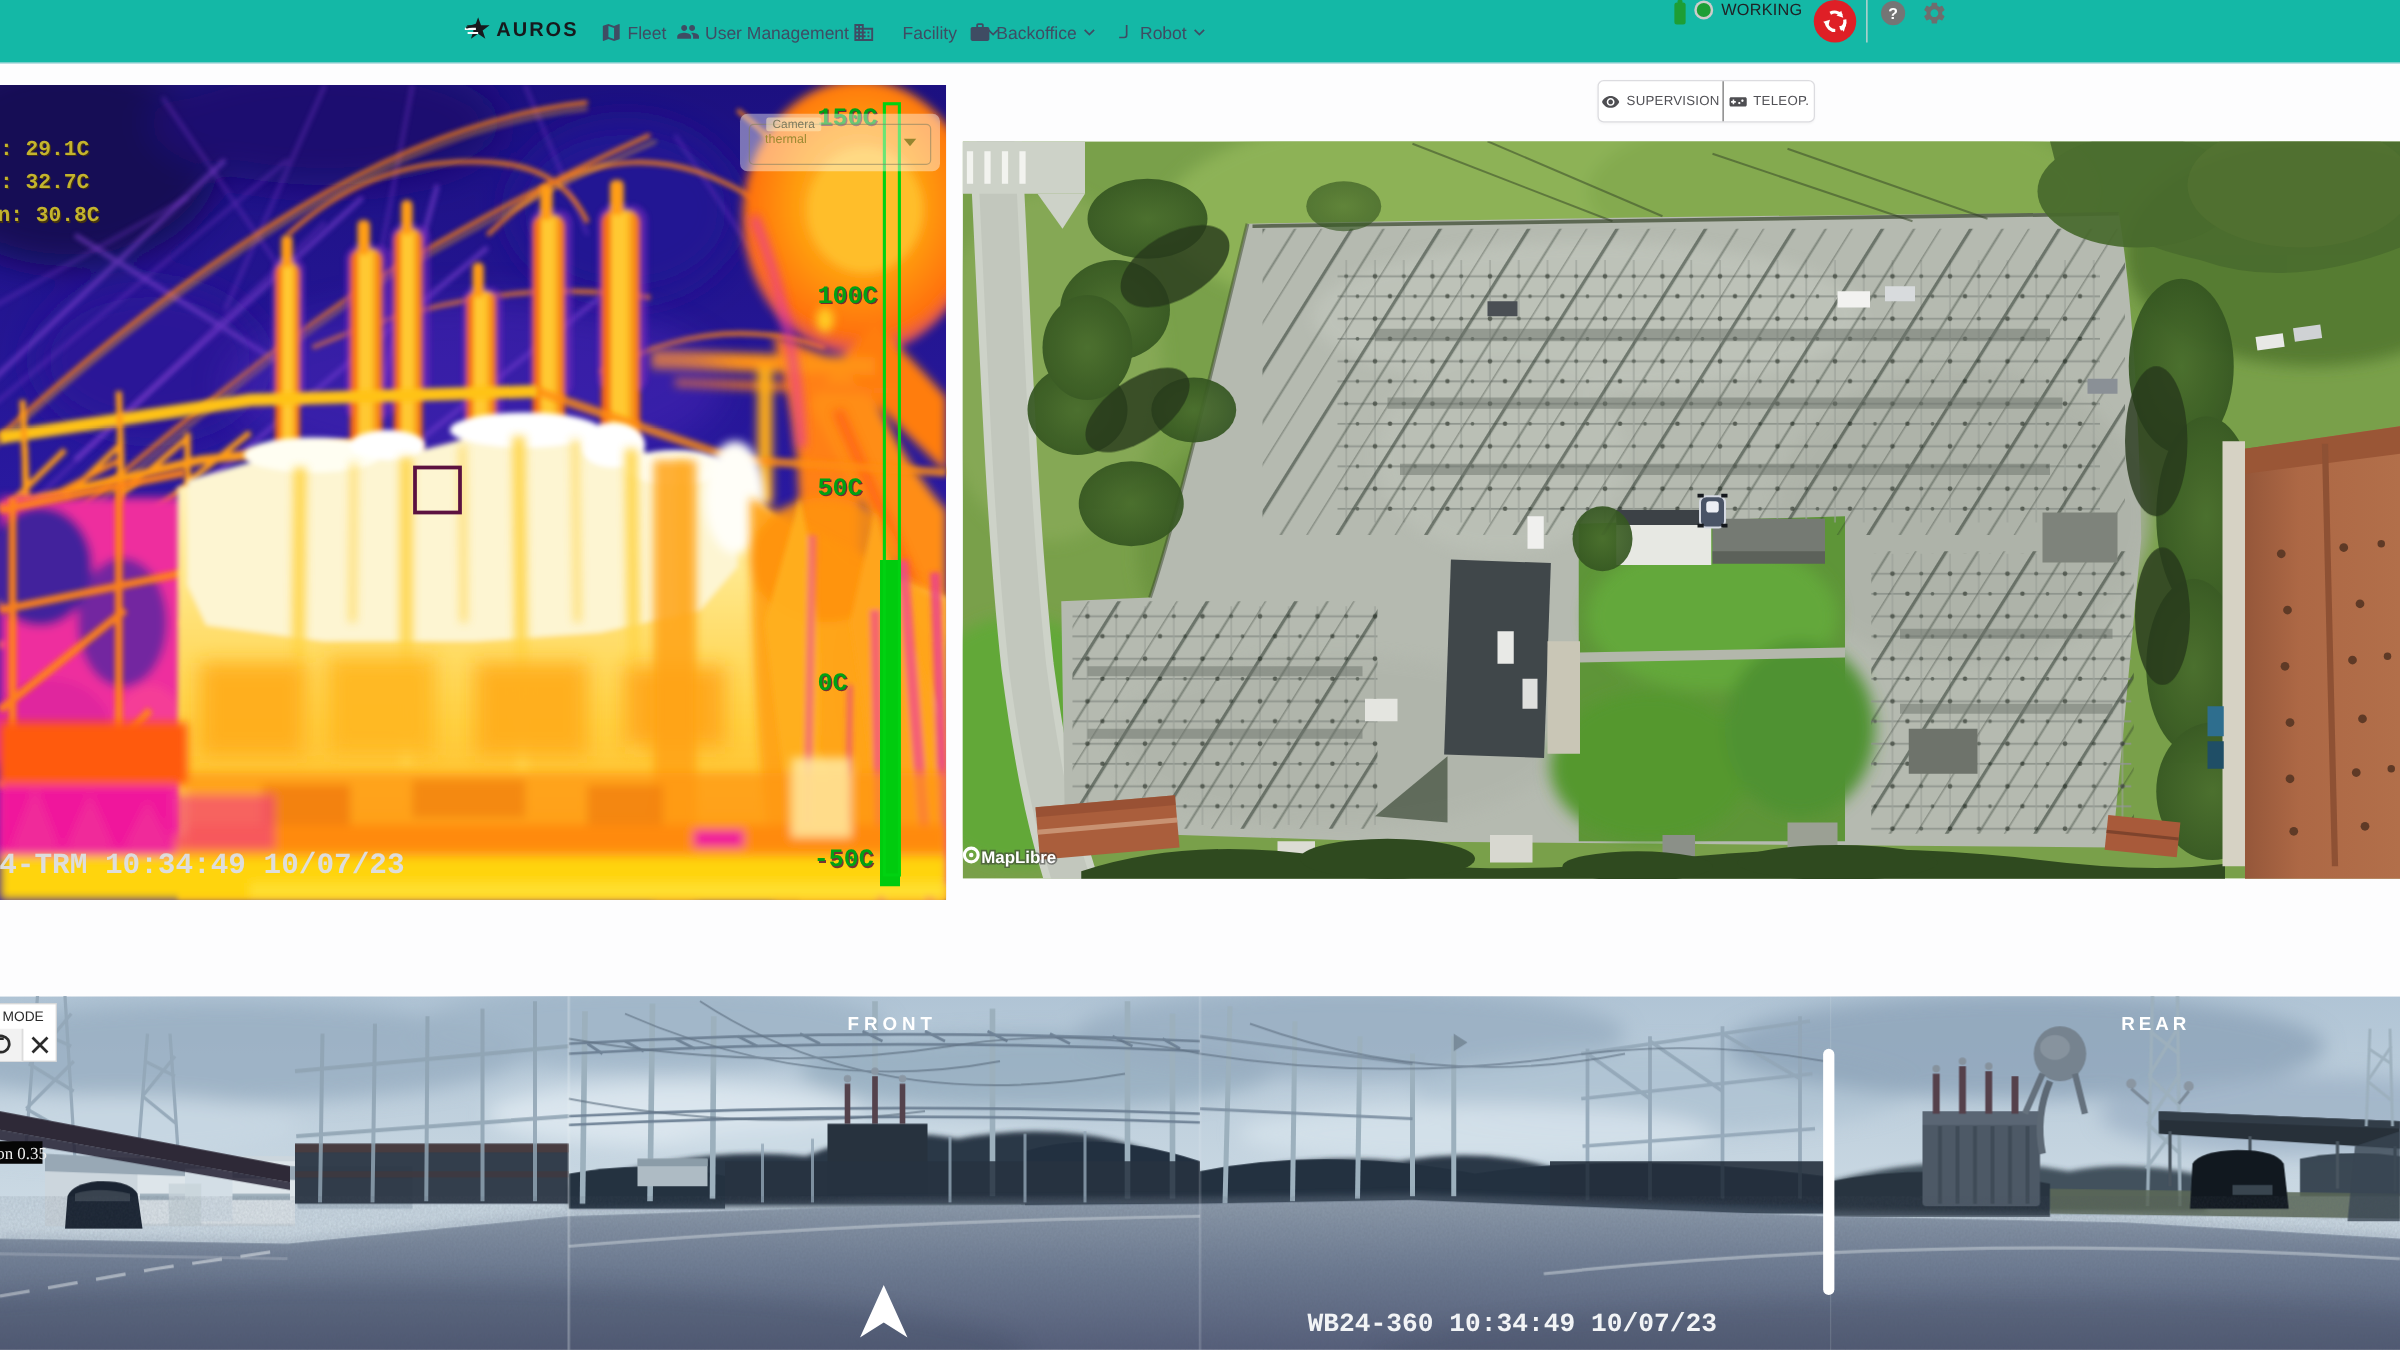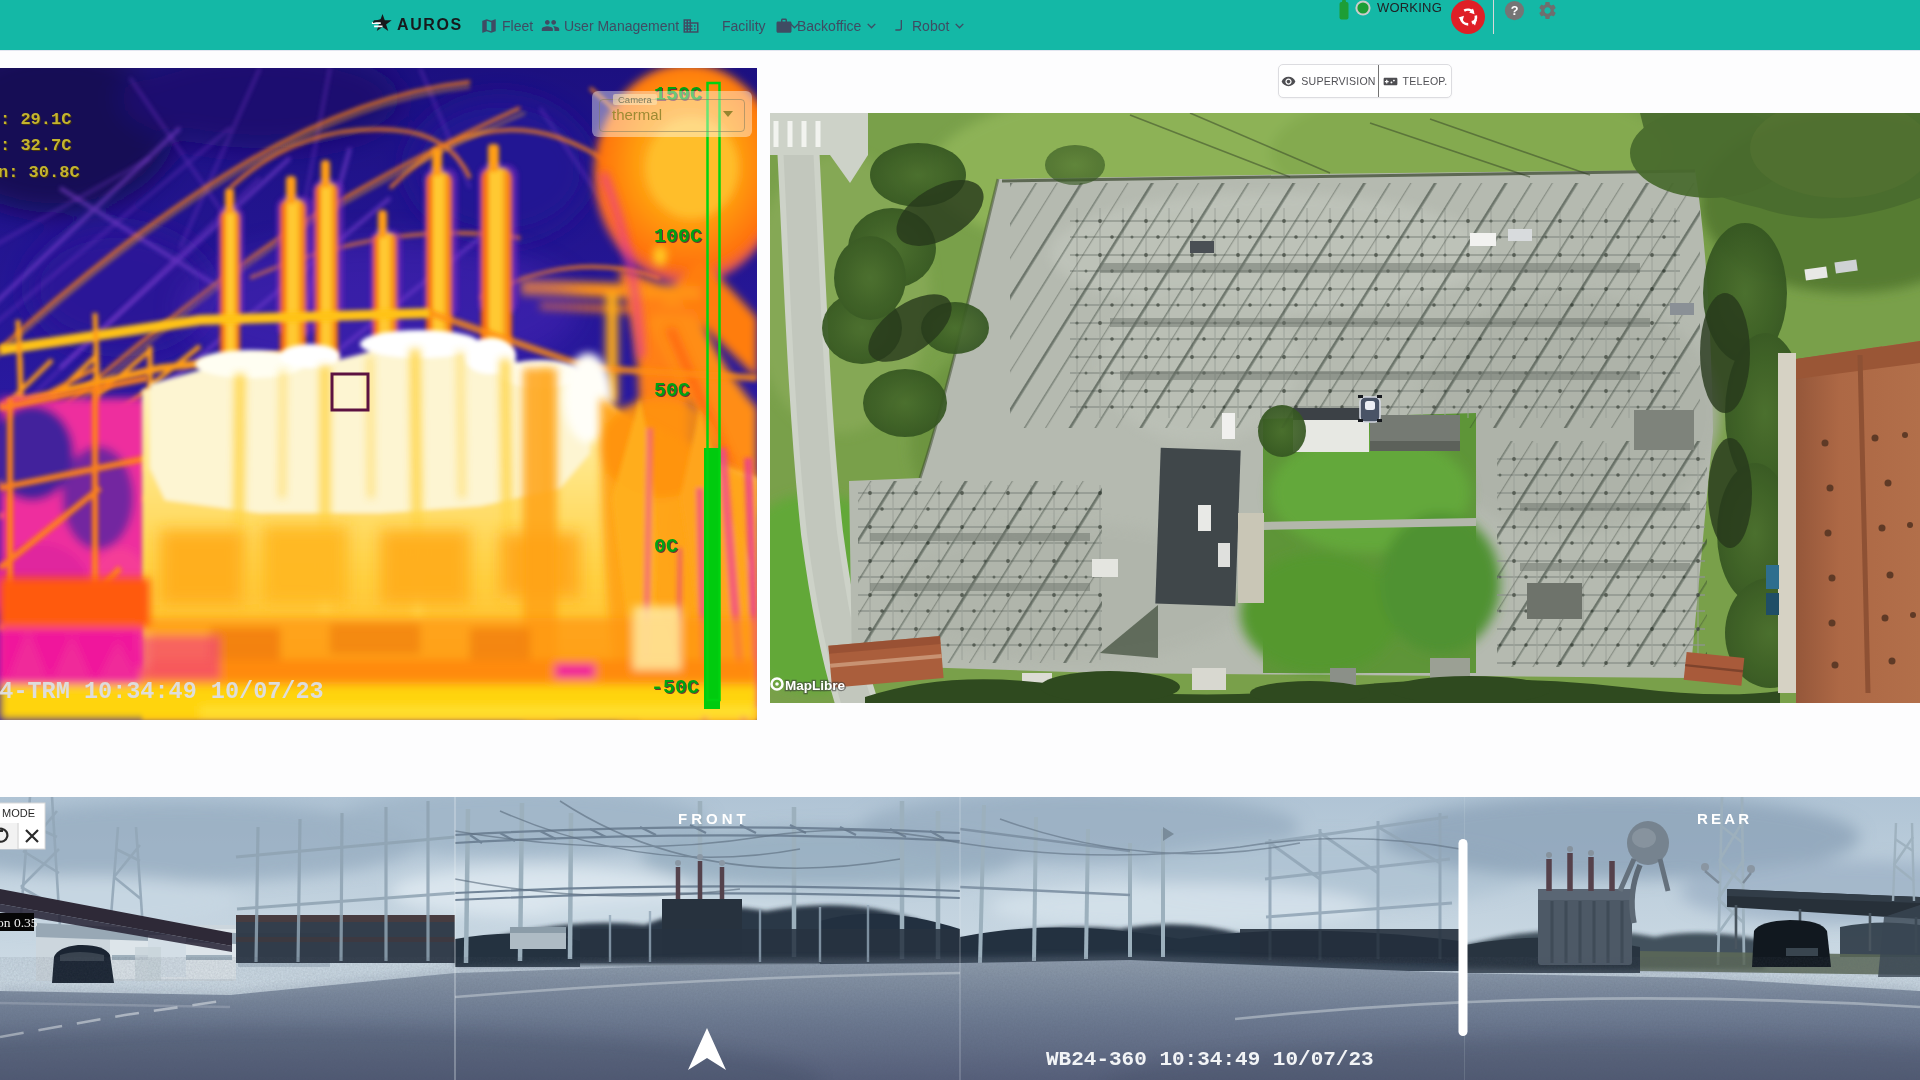--- a/index.html
+++ b/index.html
@@ -30,21 +30,21 @@
   .tbtn svg{margin-right:5px;}
 
   
   #strip{position:absolute;left:0;top:797px;width:1920px;height:283px;overflow:hidden;}
 
   
   #camBox{position:absolute;left:592px;top:91px;width:160px;height:46px;background:rgba(255,255,255,0.42);
      border-radius:6px;}
   #camField{position:absolute;left:7px;top:8px;width:144px;height:31px;border:1px solid rgba(130,125,95,.55);border-radius:4px;}
   #camLegend{position:absolute;left:13px;top:-6px;font-size:9.5px;color:#7d7a5e;background:rgba(252,233,188,0.55);padding:0 5px;border-radius:2px;}
-  #camVal{position:absolute;left:12px;top:6px;font-size:15px;color:#9d8a33;}
+  #camVal{position:absolute;left:12px;top:6px;font-size:10px;color:#9d8a33;}
   #camCaret{position:absolute;right:11px;top:11px;width:0;height:0;border-left:5px solid transparent;border-right:5px solid transparent;border-top:6px solid #96852f;}
 </style>
 </head>
 <body>
 <div id="page">
 
   <div id="nav">
     <div class="logo">
       <svg width="23" height="23" viewBox="0 0 26 26">
         <path d="M13 1 L15.6 8.2 L23.4 8.2 L17.1 12.9 L19.5 20.4 L13 15.8 L6.5 20.4 L8.9 12.9 L2.6 8.2 L10.4 8.2 Z" fill="#17191c"></path>

